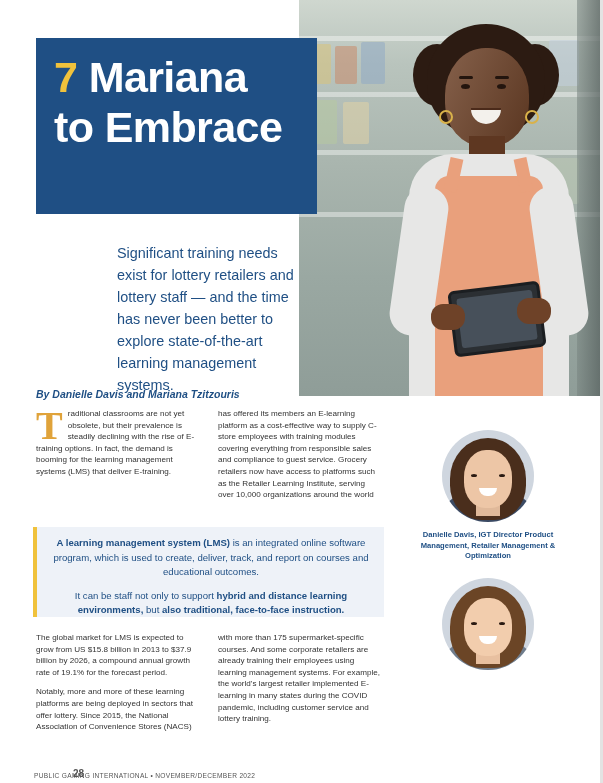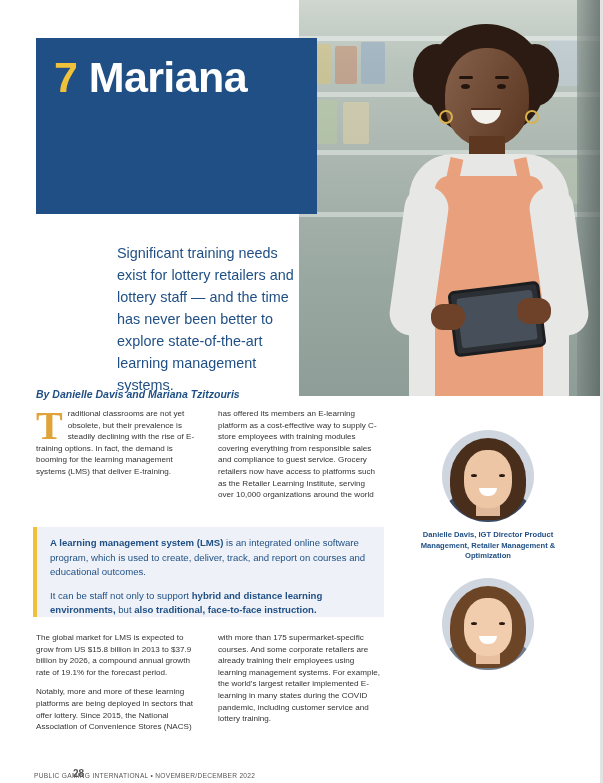--- a/index.html
+++ b/index.html
@@ -131,21 +131,21 @@
   .pullbox{
     position:absolute;left:33px;top:527px;width:351px;height:90px;
     background:#eef2f8;
   }
   .pullbox .bar{position:absolute;left:0;top:0;width:4px;height:100%;background:#f0c23c;}
   .pullbox .txt{
     position:absolute;left:17px;top:9px;width:322px;
     font-size:9.6px;line-height:14.5px;color:#1f4f84;
   }
   .pullbox .txt b{font-weight:bold;}
-  .pullbox .txt p{margin:0 0 9px 0;}
+  .pullbox .txt p{margin:0 0 9px 0;text-align:center;}
 
   
   .author{position:absolute;width:190px;text-align:center;}
   .author .photo{
     width:92px;height:92px;border-radius:50%;margin:0 auto;overflow:hidden;position:relative;
     background:#cfd6df;
   }
   .a-hair{position:absolute;left:50%;top:8px;width:76px;height:82px;margin-left:-38px;border-radius:50% 50% 42% 42%;}
   .a-face{position:absolute;left:50%;top:20px;width:48px;height:58px;margin-left:-24px;border-radius:46% 46% 44% 44%;}
   .a-neck{position:absolute;left:50%;top:70px;width:24px;height:16px;margin-left:-12px;}
@@ -216,21 +216,21 @@
         <div class="tablet-screen"></div>
       </div>
       <div class="hand-l"></div>
       <div class="hand-r"></div>
     </div>
   </div>
 
   <div class="title-block">
     <h1>
       <span class="num">7</span><span> Mariana</span><br>
-      <br>
+      <span>to Embrace</span><br>
     </h1>
   </div>
 
   <div class="deck">Significant training needs exist for lottery retailers and lottery staff — and the time has never been better to explore state-of-the-art learning management systems.</div>
 
   <div class="byline">By Danielle Davis and Mariana Tzitzouris</div>
 
   <div class="col col1a">
     <p><span class="dropcap">T</span><span>raditional classrooms are not yet obsolete, but their prevalence is steadily declining with the rise of E-training options. In fact, the demand is booming for the learning management systems (LMS) that deliver E-training.</span></p>
   </div>

